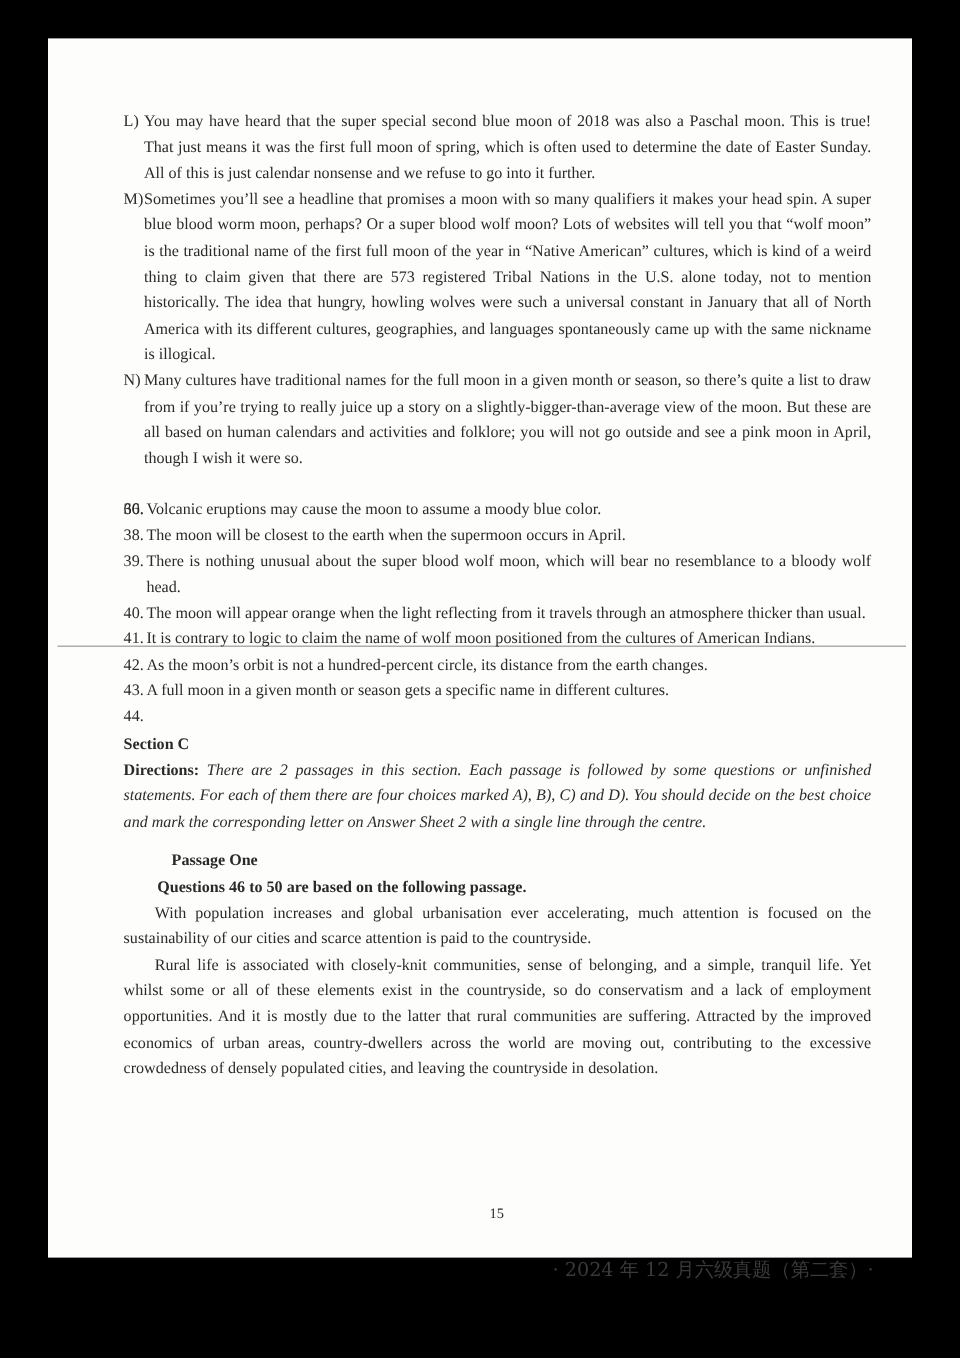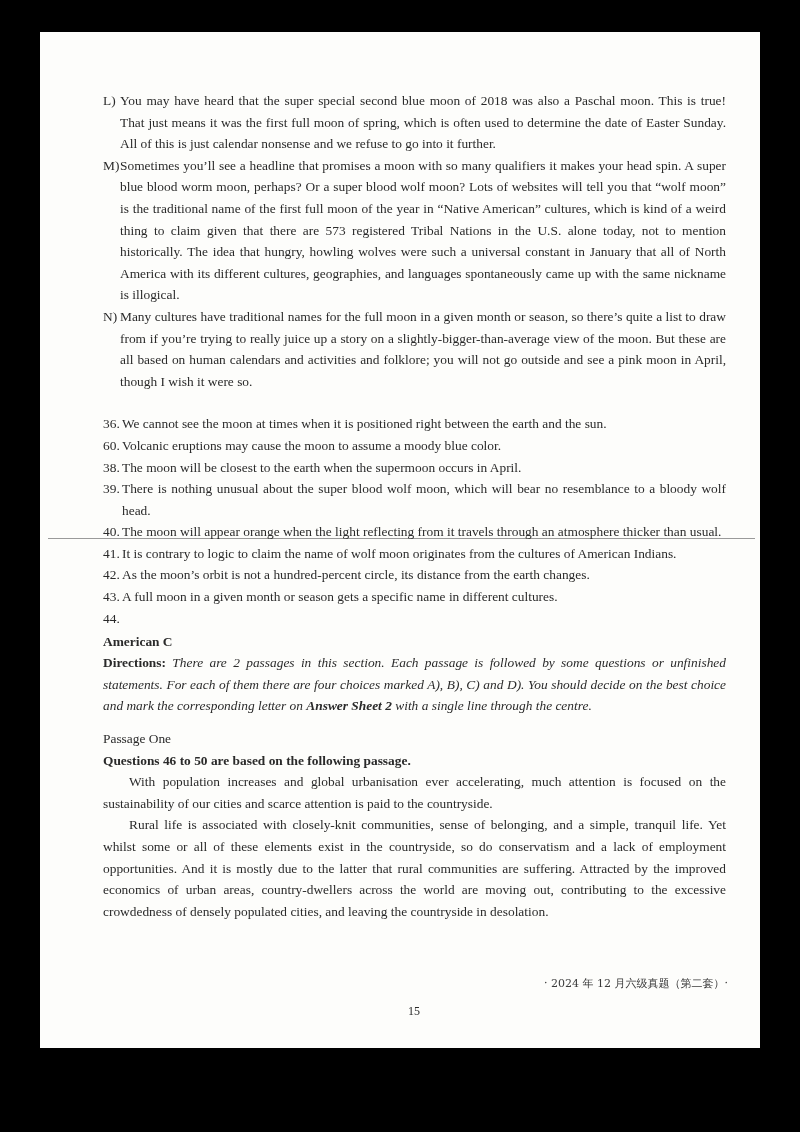--- a/index.html
+++ b/index.html
@@ -71,42 +71,43 @@
   }
   .directions .bold {
     font-weight: bold;
     font-style: normal;
     margin-top: 40px;
   }
   .directions .it {
     font-style: italic;
   }
   .directions .bi {
-    font-weight: bold;
+    font-weight: normal;
     font-style: italic;
   }
   .passage-head {
     margin-top: 11px;
-    font-weight: normal;
+    font-weight: bold;
+    margin-left: 40px;
   }
   .para {
     text-indent: 26px;
     text-align: justify;
   }
   .footer-page {
     position: absolute;
     left: 368px;
     top: 972px;
     font-size: 12px;
   }
   .footer-title {
     position: absolute;
     right: 32px;
-    top: 944px;
-    font-size: 11px;
+    top: 1016px;
+    font-size: 16px;
     font-family: "DejaVu Serif", serif;
     color: #3a3a3a;
   }
 </style>
 </head>
 <body>
 
 <div class="page">
 
   <div class="divider"></div>
@@ -124,59 +125,58 @@
       </div>
       <div class="opt">
         <span class="lbl">N)</span>
         <span>Many cultures have traditional names for the full moon in a given month or season, so there’s quite a list to draw from if you’re trying to really juice up a story on a slightly-bigger-than-average view of the moon. But these are all based on human calendars and activities and folklore; you will not go outside and see a pink moon in April, though I wish it were so.</span>
       </div>
     </div>
 
     <div class="stmt-list">
       <div class="stmt">
         <span class="num">36.</span>
-        <span>We cannot see the moon at times when it is positioned right between the earth and the sun.</span>
       </div>
       <div class="stmt">
         <span class="num">60.</span>
         <span>Volcanic eruptions may cause the moon to assume a moody blue color.</span>
       </div>
       <div class="stmt">
         <span class="num">38.</span>
         <span>The moon will be closest to the earth when the supermoon occurs in April.</span>
       </div>
       <div class="stmt">
         <span class="num">39.</span>
         <span>There is nothing unusual about the super blood wolf moon, which will bear no resemblance to a bloody wolf head.</span>
       </div>
       <div class="stmt">
         <span class="num">40.</span>
         <span>The moon will appear orange when the light reflecting from it travels through an atmosphere thicker than usual.</span>
       </div>
       <div class="stmt">
         <span class="num">41.</span>
-        <span>It is contrary to logic to claim the name of wolf moon originates from the cultures of American Indians.</span>
+        <span>It is contrary to logic to claim the name of wolf moon positioned from the cultures of American Indians.</span>
       </div>
       <div class="stmt">
         <span class="num">42.</span>
         <span>As the moon’s orbit is not a hundred-percent circle, its distance from the earth changes.</span>
       </div>
       <div class="stmt">
         <span class="num">43.</span>
         <span>A full moon in a given month or season gets a specific name in different cultures.</span>
       </div>
       <div class="stmt">
         <span class="num">44.</span>
       </div>
     </div>
 
-    <div class="section-head">American C</div>
+    <div class="section-head">Section C</div>
     <div class="directions"><span class="bold">Directions:</span><span class="it"> There are 2 passages in this section. Each passage is followed by some questions or unfinished statements. For each of them there are four choices marked A), B), C) and D). You should decide on the best choice and mark the corresponding letter on </span><span class="bi">Answer Sheet 2</span><span class="it"> with a single line through the centre.</span></div>
 
     <div class="passage-head">Passage One</div>
-    <div style="font-weight:bold;">Questions 46 to 50 are based on the following passage.</div>
+    <div style="font-weight:bold;margin-left:28px;">Questions 46 to 50 are based on the following passage.</div>
     <div class="para">With population increases and global urbanisation ever accelerating, much attention is focused on the sustainability of our cities and scarce attention is paid to the countryside.</div>
     <div class="para">Rural life is associated with closely-knit communities, sense of belonging, and a simple, tranquil life. Yet whilst some or all of these elements exist in the countryside, so do conservatism and a lack of employment opportunities. And it is mostly due to the latter that rural communities are suffering. Attracted by the improved economics of urban areas, country-dwellers across the world are moving out, contributing to the excessive crowdedness of densely populated cities, and leaving the countryside in desolation.</div>
   </div>
 
   <div class="footer-page">15</div>
   <div class="footer-title">· 2024 年 12 月六级真题（第二套）·</div>
 </div>
 
 </body></html>

